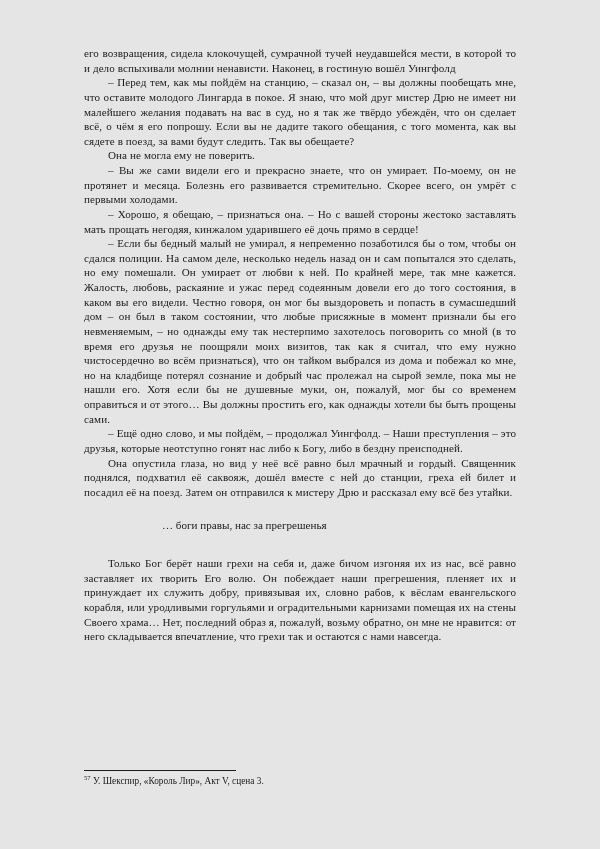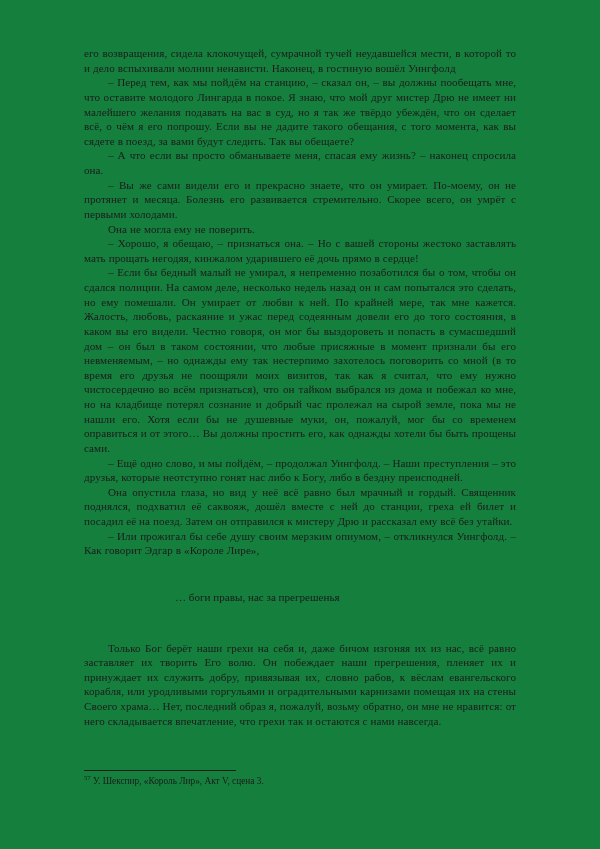--- a/index.html
+++ b/index.html
@@ -8,21 +8,21 @@
     background: #ffffff;
   }
   body {
     font-family: "Liberation Serif", "DejaVu Serif", serif;
     color: #1b1b1b;
   }
   .page {
     position: relative;
     width: 600px;
     height: 849px;
-    background: #15803d;
+    background: #e5e5e5;
     overflow: hidden;
     box-sizing: border-box;
   }
   .text-column {
     position: absolute;
     left: 84px;
     top: 46px;
     width: 432px;
   }
   p.para {
@@ -33,21 +33,21 @@
     text-indent: 24px;
     letter-spacing: 0.005em;
     word-spacing: 0.01em;
     hyphens: manual;
     -webkit-hyphens: manual;
   }
   p.para.no-indent {
     text-indent: 0;
   }
   .verse-block {
-    margin: 17px;
+    margin: 4px;
     padding-top: 15px;
     padding-bottom: 4px;
   }
   .verse-line {
     font-size: 11.1px;
     line-height: 14.62px;
     text-align: left;
     margin-left: 74px;
     white-space: pre-wrap;
   }
@@ -86,28 +86,26 @@
 </style>
 </head>
 <body>
 
 <div class="page">
 
   <div class="text-column">
 
     <p class="para no-indent">его возвращения, сидела клокочущей, сумрачной тучей неудавшейся мести, в которой то и дело вспыхивали молнии ненависти. Наконец, в гостиную вошёл Уингфолд</p>
     <p class="para">– Перед тем, как мы пойдём на станцию, – сказал он, – вы должны пообещать мне, что оставите молодого Лингарда в покое. Я знаю, что мой друг мистер Дрю не имеет ни малейшего желания подавать на вас в суд, но я так же твёрдо убеждён, что он сделает всё, о чём я его попрошу. Если вы не дадите такого обещания, с того момента, как вы сядете в поезд, за вами будут следить. Так вы обещаете?</p>
-    <p class="para">– А что если вы просто обманываете меня, спасая ему жизнь? – наконец спросила она.</p>
+    <p class="para">Она не могла ему не поверить.</p>
     <p class="para">– Вы же сами видели его и прекрасно знаете, что он умирает. По-моему, он не протянет и месяца. Болезнь его развивается стремительно. Скорее всего, он умрёт с первыми холодами.</p>
-    <p class="para">Она не могла ему не поверить.</p>
     <p class="para">– Хорошо, я обещаю, – признаться она. – Но с вашей стороны жестоко заставлять мать прощать негодяя, кинжалом ударившего её дочь прямо в сердце!</p>
     <p class="para">– Если бы бедный малый не умирал, я непременно позаботился бы о том, чтобы он сдался полиции. На самом деле, несколько недель назад он и сам попытался это сделать, но ему помешали. Он умирает от любви к ней. По крайней мере, так мне кажется. Жалость, любовь, раскаяние и ужас перед содеянным довели его до того состояния, в каком вы его видели. Честно говоря, он мог бы выздороветь и попасть в сумасшедший дом – он был в таком состоянии, что любые присяжные в момент признали бы его невменяемым, – но однажды ему так нестерпимо захотелось поговорить со мной (в то время его друзья не поощряли моих визитов, так как я считал, что ему нужно чистосердечно во всём признаться), что он тайком выбрался из дома и побежал ко мне, но на кладбище потерял сознание и добрый час пролежал на сырой земле, пока мы не нашли его. Хотя если бы не душевные муки, он, пожалуй, мог бы со временем оправиться и от этого… Вы должны простить его, как однажды хотели бы быть прощены сами.</p>
     <p class="para">– Ещё одно слово, и мы пойдём, – продолжал Уингфолд. – Наши преступления – это друзья, которые неотступно гонят нас либо к Богу, либо в бездну преисподней.</p>
     <p class="para">Она опустила глаза, но вид у неё всё равно был мрачный и гордый. Священник поднялся, подхватил её саквояж, дошёл вместе с ней до станции, греха ей билет и посадил её на поезд. Затем он отправился к мистеру Дрю и рассказал ему всё без утайки.</p>
-    <p class="para">– Или прожигал бы себе душу своим мерзким опиумом, – откликнулся Уингфолд. – Как говорит Эдгар в «Короле Лире»,</p>
 
     <div class="verse-block">
       <div class="verse-line"><span>… боги правы, нас за прегрешенья</span></div>
     </div>
 
     <div class="gap-before-final"></div>
 
     <p class="para">Только Бог берёт наши грехи на себя и, даже бичом изгоняя их из нас, всё равно заставляет их творить Его волю. Он побеждает наши прегрешения, пленяет их и принуждает их служить добру, привязывая их, словно рабов, к вёслам евангельского корабля, или уродливыми горгульями и оградительными карнизами помещая их на стены Своего храма… Нет, последний образ я, пожалуй, возьму обратно, он мне не нравится: от него складывается впечатление, что грехи так и остаются с нами навсегда.</p>
 
   </div>

